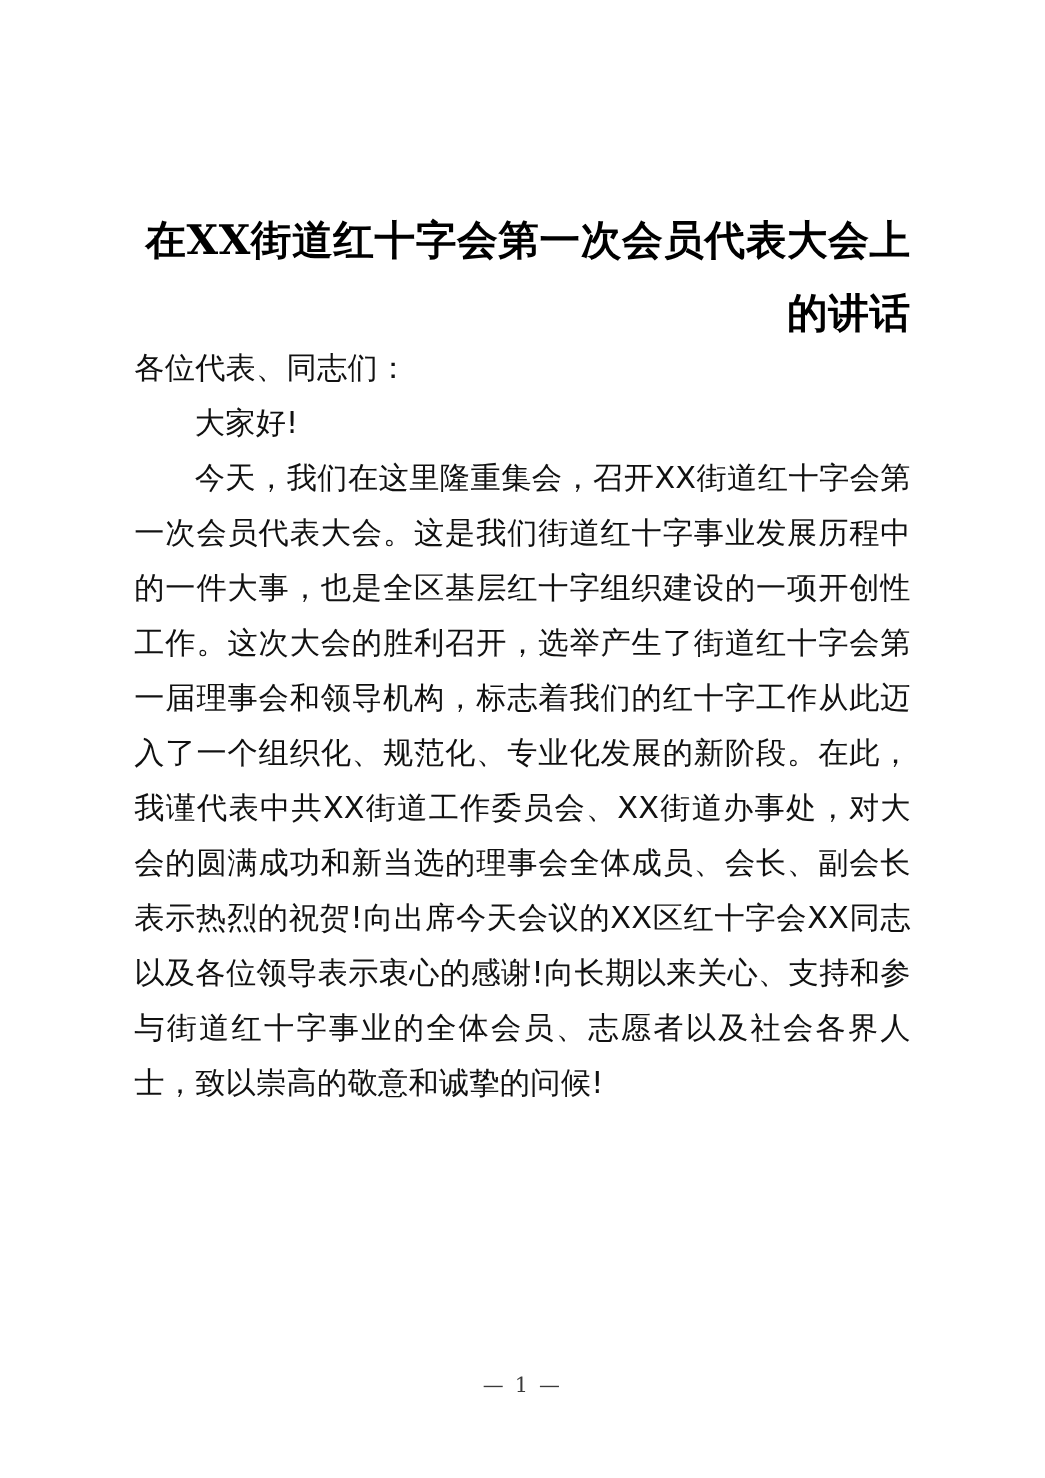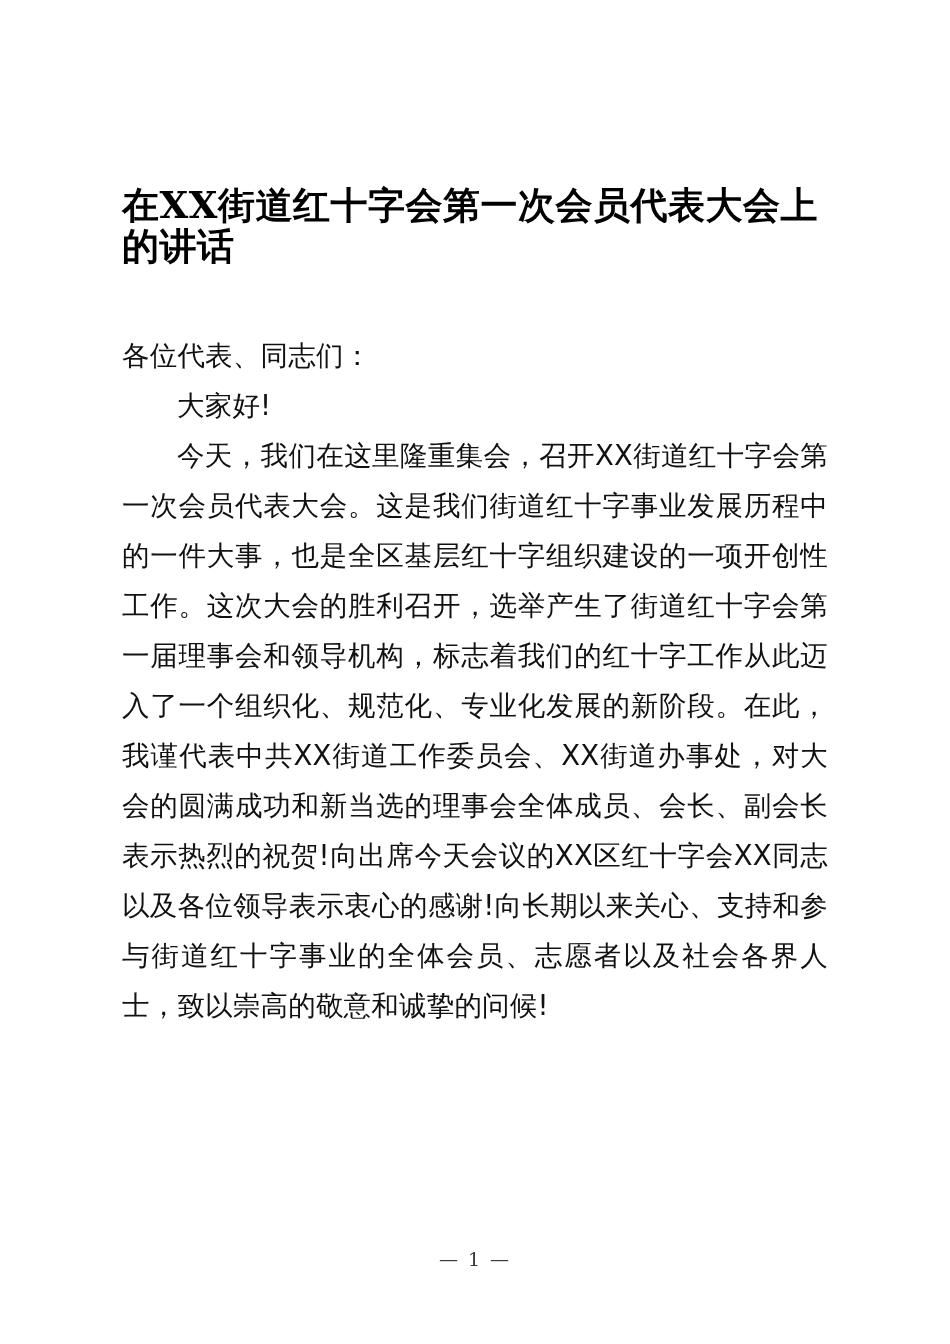--- a/index.html
+++ b/index.html
@@ -22,33 +22,33 @@
     top: 0;
     width: 706px;
   }
   .doc-title {
     margin: 0;
     padding: 0;
     position: absolute;
     left: 0;
     top: 185px;
     width: 706px;
-    text-align: left;
+    text-align: right;
     font-family: "DejaVu Serif", "Liberation Serif", serif;
     font-weight: bold;
     font-size: 37px;
-    line-height: 41px;
+    line-height: 66px;
     letter-spacing: 0.5px;
     color: #000000;
     white-space: normal;
   }
   .body-block {
     position: absolute;
     left: 0;
-    top: 330px;
+    top: 310px;
     width: 706px;
   }
   p.para {
     margin: 0 0 0 0;
     padding: 0;
     font-size: 27.5px;
     line-height: 50px;
     color: #111111;
     text-align: justify;
     text-justify: inter-ideograph;

